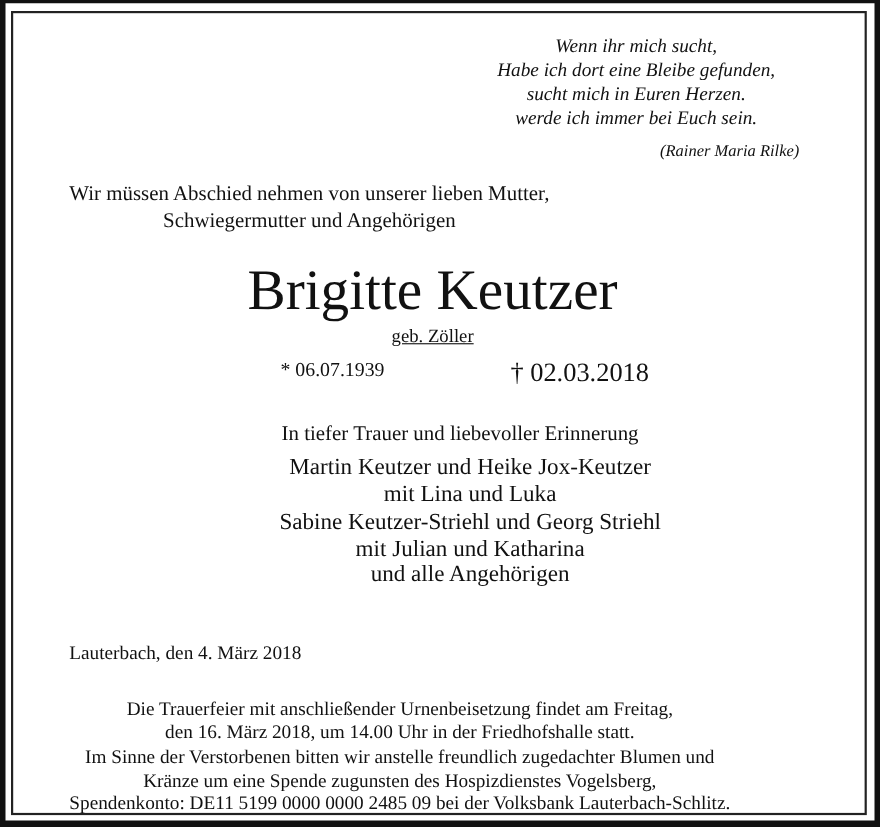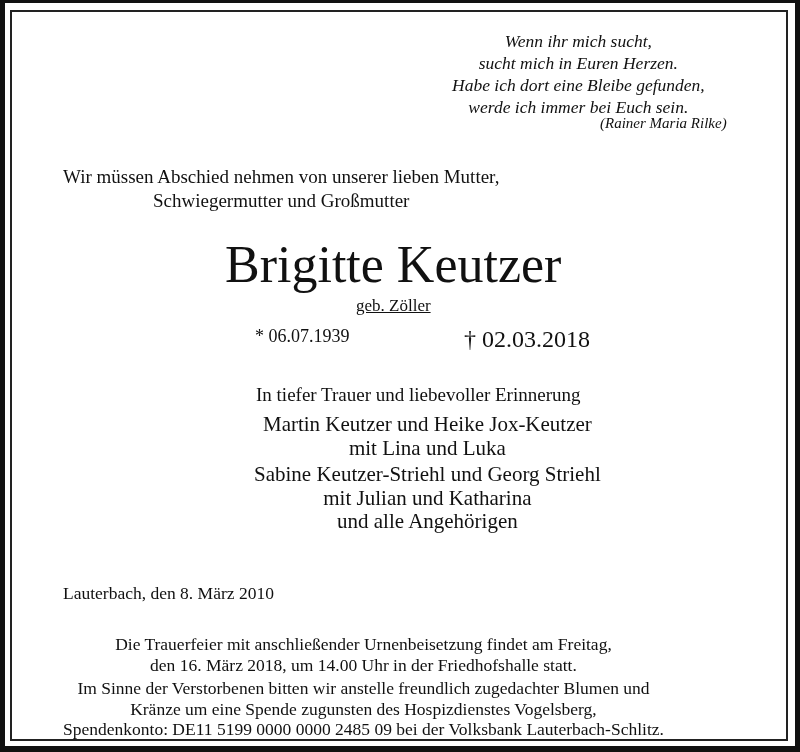--- a/index.html
+++ b/index.html
@@ -4,71 +4,71 @@
 <style>
   html, body { margin:0; padding:0; background:#fff; }
   body { width:800px; height:752px; position:relative; overflow:hidden;
          font-family:"Liberation Serif", serif; color:#111; }
   .outer { position:absolute; left:0; top:0; width:800px; height:752px; box-sizing:border-box;
            border-top:3px solid #111; border-left:5px solid #111; border-right:5px solid #111; border-bottom:6px solid #111; }
   .inner { position:absolute; left:10px; top:10px; width:778px; height:731px; box-sizing:border-box;
            border:2px solid #222; }
   .abs { position:absolute; white-space:nowrap;text-align:center; }
   .poem { left:452px; top:30px; font-style:italic; font-size:17.5px; line-height:22px; }
-  .poem-author { left:600px; top:115px; font-style:italic; font-size:15px; }
+  .poem-author { left:600px; top:130px; font-style:italic; font-size:15px; }
   .intro { left:63px; top:165px; font-size:19px; line-height:24px; }
   .name { left:225px; top:235px; font-size:52px; line-height:60px; }
   .birthname { left:356px; top:296px; font-size:17px;text-decoration:underline; }
   .born { left:255px; top:326px; font-size:18px; }
   .died { left:464px; top:326px; font-size:24px; }
   .trauer { left:256px; top:384px; font-size:19px; }
   .mourners { left:254px; top:413px; font-size:21px; line-height:23.5px; }
   .mourners div.g { margin-bottom:3px; }
   .place-date { left:63px; top:583px; font-size:17.5px; }
   .notice { left:63px; top:634px; font-size:17.5px; line-height:20.5px; }
   .notice p { margin:0 0 3px 0; }
 </style>
 </head>
 <body>
 
 <div class="outer"></div>
 <div class="inner"></div>
 
 <div class="abs poem">
   <div>Wenn ihr mich sucht,</div>
+  <div>Habe ich dort eine Bleibe gefunden,</div>
   <div>sucht mich in Euren Herzen.</div>
-  <div>Habe ich dort eine Bleibe gefunden,</div>
   <div>werde ich immer bei Euch sein.</div>
 </div>
 <div class="abs poem-author">(Rainer Maria Rilke)</div>
 
 <div class="abs intro">
   <div>Wir müssen Abschied nehmen von unserer lieben Mutter,</div>
-  <div>Schwiegermutter und Großmutter</div>
+  <div>Schwiegermutter und Angehörigen</div>
 </div>
 
 <div class="abs name">Brigitte Keutzer</div>
 <div class="abs birthname">geb. Zöller</div>
 <div class="abs born">* 06.07.1939</div>
 <div class="abs died">† 02.03.2018</div>
 
 <div class="abs trauer">In tiefer Trauer und liebevoller Erinnerung</div>
 <div class="abs mourners">
   <div class="g">
     <div>Martin Keutzer und Heike Jox-Keutzer</div>
     <div>mit Lina und Luka</div>
   </div>
   <div class="g">
     <div>Sabine Keutzer-Striehl und Georg Striehl</div>
     <div>mit Julian und Katharina</div>
     <div>und alle Angehörigen</div>
   </div>
 </div>
 
-<div class="abs place-date">Lauterbach, den 8. März 2010</div>
+<div class="abs place-date">Lauterbach, den 4. März 2018</div>
 <div class="abs notice">
   <p>
     <span>Die Trauerfeier mit anschließender Urnenbeisetzung findet am Freitag,</span><br>
     <span>den 16. März 2018, um 14.00 Uhr in der Friedhofshalle statt.</span>
   </p>
   <p>
     <span>Im Sinne der Verstorbenen bitten wir anstelle freundlich zugedachter Blumen und</span><br>
     <span>Kränze um eine Spende zugunsten des Hospizdienstes Vogelsberg,</span><br>
     <span>Spendenkonto: DE11 5199 0000 0000 2485 09 bei der Volksbank Lauterbach-Schlitz.</span>
   </p>

